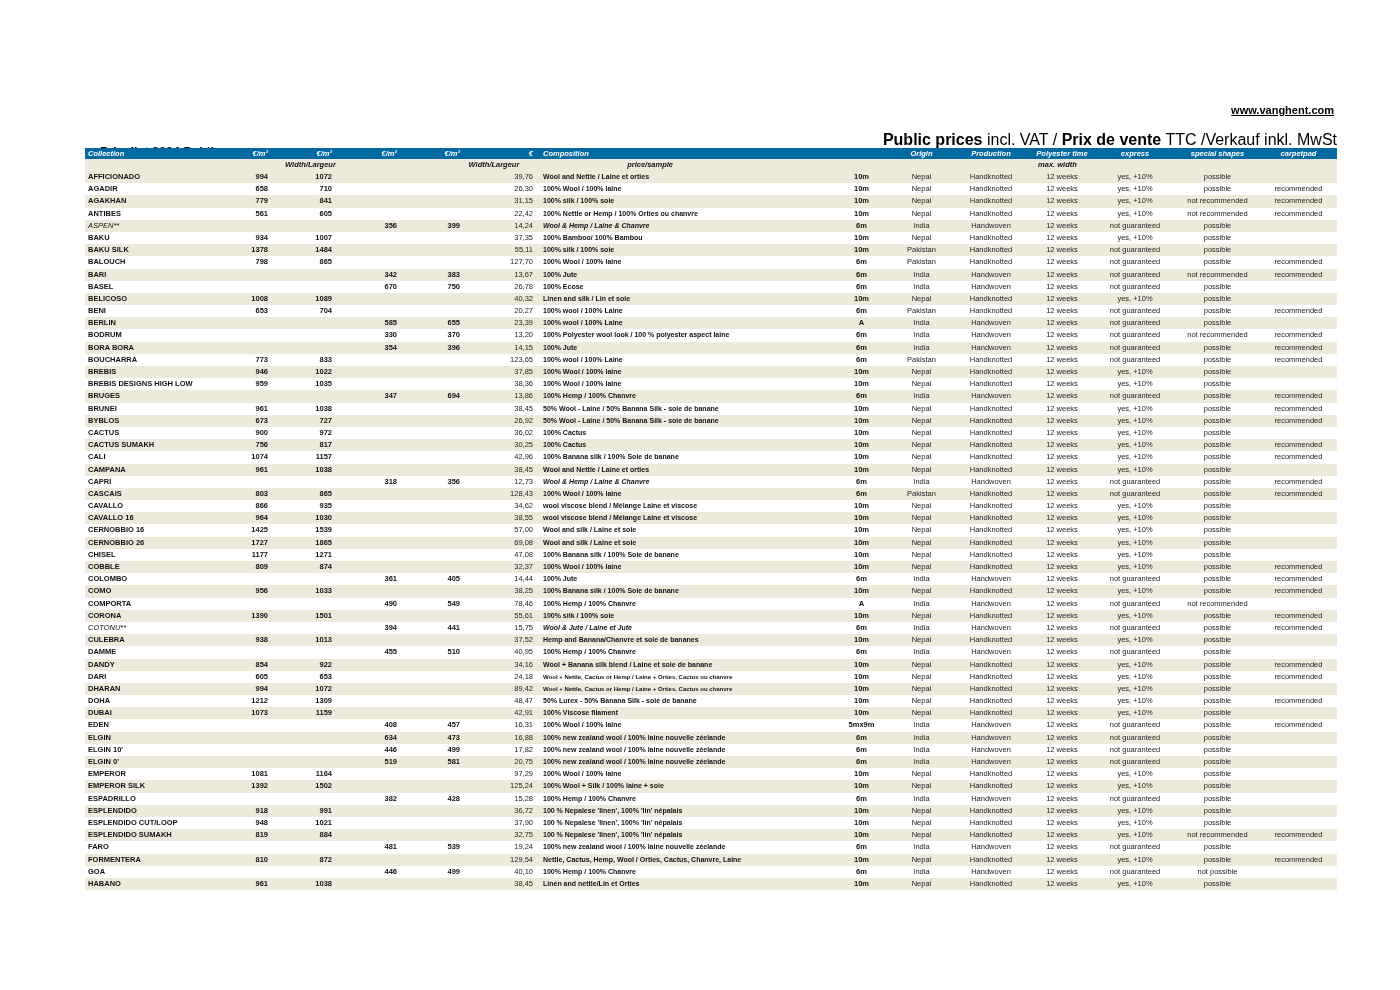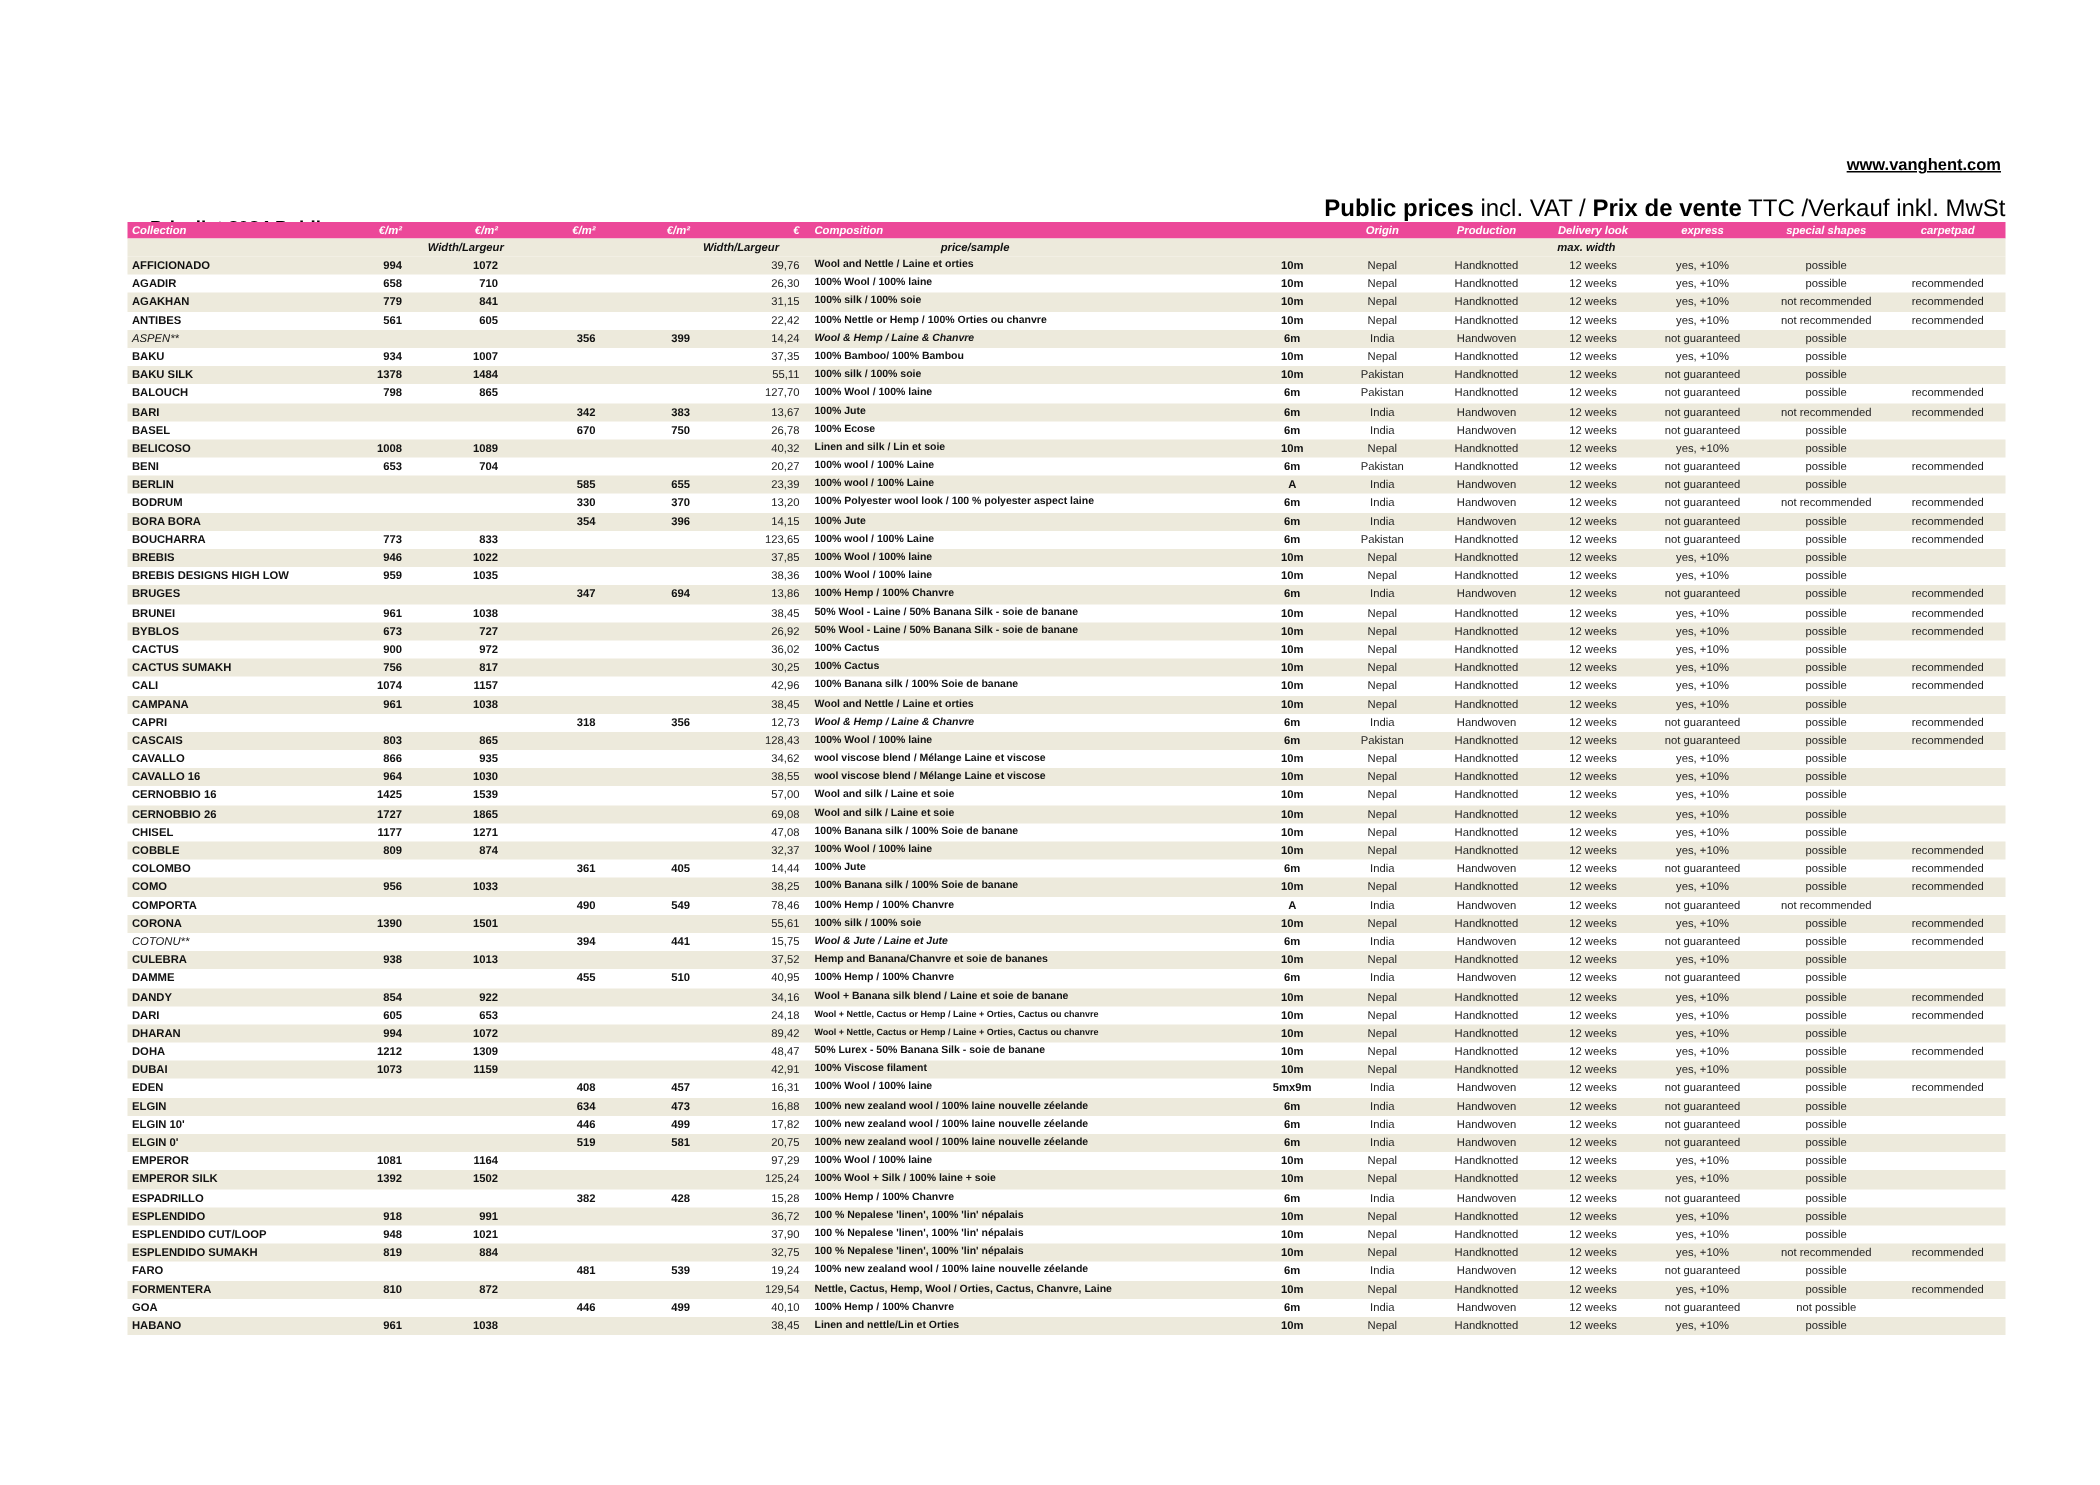--- a/index.html
+++ b/index.html
@@ -24,21 +24,21 @@
   }
   .price-note b { font-weight:bold; }
 
   .table { position:absolute; left:85px; top:148px; width:1252px; }
   .grid-row {
     display:grid;
     grid-template-columns:120px 63px 64px 65px 63px 73px 300px 57px 63px 76px 66px 80px 85px 77px;
     align-items:center;
   }
   .hdr-bar {
-    background:#ec4899; color:#fff; height:11px; line-height:11px;
+    background:#0369a1; color:#fff; height:11px; line-height:11px;
     font-size:7.5px; font-weight:bold; font-style:italic;
   }
   .sub-row { height:12px; line-height:12px; font-size:7.5px; font-weight:bold; font-style:italic; }
   .sub-row.stripe { background:#edeadc;gap:28px; }
   .cell { white-space:nowrap; overflow:visible; }
   .al { text-align:left; padding-left:3px; }
   .ar { text-align:right; }
   .ac { text-align:center; }
   .comp-pad { padding-left:10px; }
   .span2a { grid-column:2 / span 2; }
@@ -75,21 +75,21 @@
       <div class="cell al">Collection</div>
       <div class="cell ar">€/m²</div>
       <div class="cell ar">€/m²</div>
       <div class="cell ar">€/m²</div>
       <div class="cell ar">€/m²</div>
       <div class="cell ar">€</div>
       <div class="cell al comp-pad">Composition</div>
       <div class="cell"></div>
       <div class="cell ac">Origin</div>
       <div class="cell ac">Production</div>
-      <div class="cell ac">Delivery look</div>
+      <div class="cell ac">Polyester time</div>
       <div class="cell ac">express</div>
       <div class="cell ac">special shapes</div>
       <div class="cell ac">carpetpad</div>
     </div>
 
     <div class="grid-row sub-row stripe">
       <div class="cell"></div>
       <div class="cell ac span2a">Width/Largeur</div>
       <div class="cell ac span2b">Width/Largeur</div>
       <div class="cell ar">price/sample</div>

